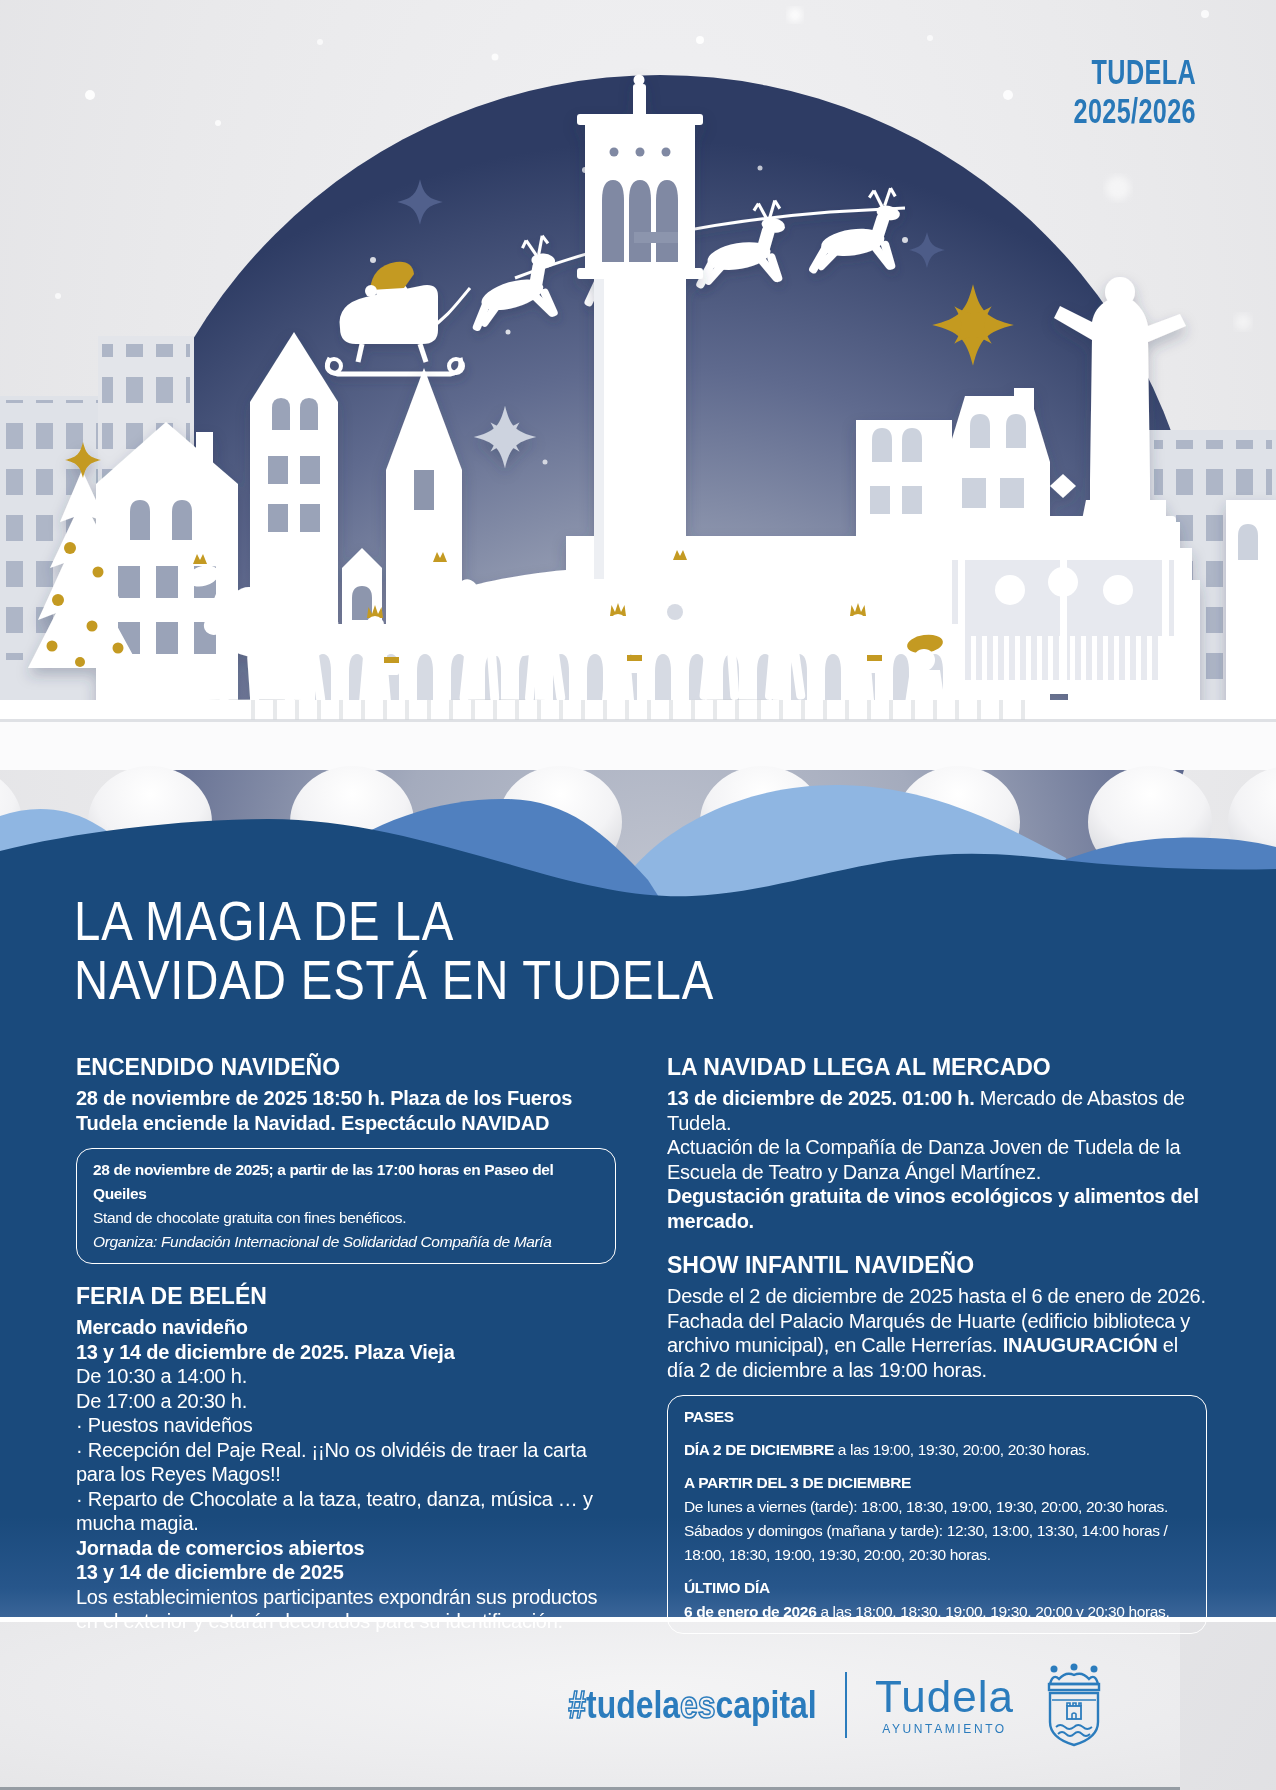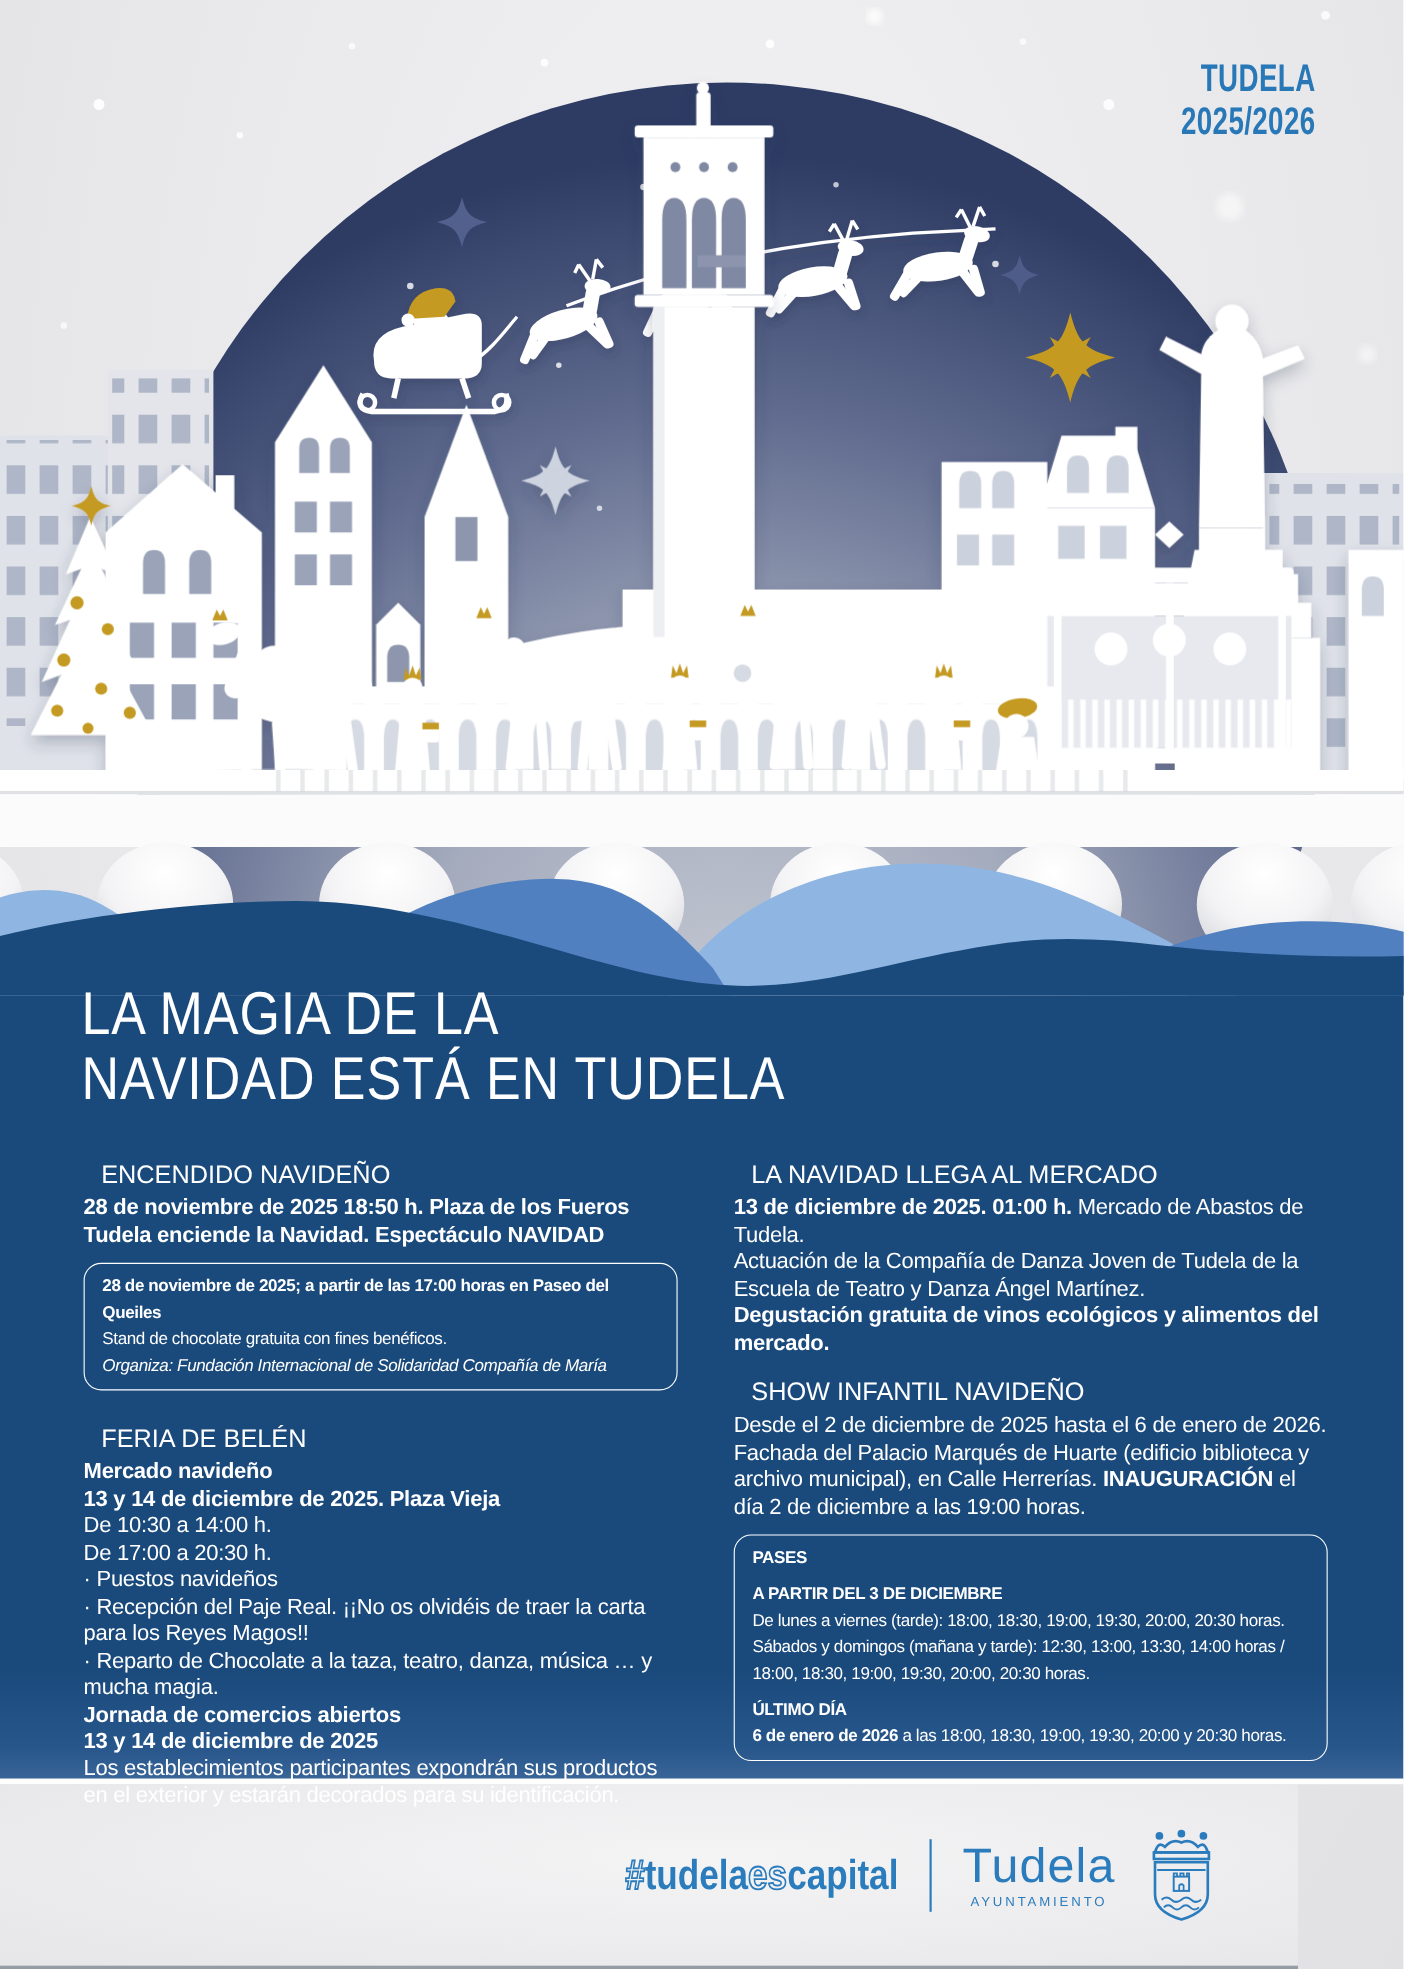--- a/index.html
+++ b/index.html
@@ -28,26 +28,26 @@
 
   
   #title { position:absolute; left:74px; top:892px; z-index:3; color:#fff;
     font-size:55px; line-height:59px; font-weight:400; letter-spacing:1px;
     transform:scaleX(.86); transform-origin:left top; }
 
   
   .col { position:absolute; top:1054px; z-index:3; color:#fff; width:540px; }
   #col-left  { left:76px; }
   #col-right { left:667px; }
-  .col h3 { font-size:23px; font-weight:400; letter-spacing:0; margin:0 0 5px 16px; }
+  .col h3 { font-size:23px; font-weight:700; letter-spacing:0; margin:0 0 5px 0; }
   .col p  { font-size:20px; line-height:24.5px; letter-spacing:-.25px; margin:0; }
   .b  { font-weight:700; }
   .it { font-style:italic; }
   .mt { margin-top:19px !important; }
-  .box { border:1.6px solid #fff; border-radius:16px; padding:9px 16px; margin:13px 0 30px 0; }
+  .box { border:1.6px solid #fff; border-radius:16px; padding:9px 16px; margin:13px 0 19px 0; }
   .box p { font-size:15.5px; line-height:24px; letter-spacing:-.35px; }
   .box .grp { margin-top:9px; }
 
   
   #logos { position:absolute; right:74px; top:40px; display:flex; align-items:center; gap:28px; }
   #hashtag { font-size:38px; font-weight:700; color:#2b7cbd; letter-spacing:0;
     transform:scaleX(.84); transform-origin:right center; white-space:nowrap; }
   #hashtag .outline { color:transparent; -webkit-text-stroke:1.7px #2b7cbd; }
   #logo-divider { width:2px; height:66px; background:#2b7cbd; }
   #wordmark { text-align:center; color:#2b7cbd; }
@@ -407,20 +407,21 @@
     <h3>LA NAVIDAD LLEGA AL MERCADO</h3>
     <p><span class="b">13 de diciembre de 2025. 01:00 h.</span><span> Mercado de Abastos de Tudela.</span></p>
     <p>Actuación de la Compañía de Danza Joven de Tudela de la Escuela de Teatro y Danza Ángel Martínez.</p>
     <p class="b">Degustación gratuita de vinos ecológicos y alimentos del mercado.</p>
 
     <h3 class="mt">SHOW INFANTIL NAVIDEÑO</h3>
     <p><span>Desde el 2 de diciembre de 2025 hasta el 6 de enero de 2026. Fachada del Palacio Marqués de Huarte (edificio biblioteca y archivo municipal), en Calle Herrerías.  </span><span class="b">INAUGURACIÓN</span><span> el día 2 de diciembre a las 19:00 horas.</span></p>
 
     <div class="box">
       <p class="b">PASES</p>
+      <p class="grp"><span class="b">DÍA 2 DE DICIEMBRE</span><span> a las 19:00, 19:30, 20:00, 20:30 horas.</span></p>
       <p class="b grp">A PARTIR DEL 3 DE DICIEMBRE</p>
       <p>De lunes a viernes (tarde): 18:00, 18:30, 19:00, 19:30, 20:00, 20:30 horas.</p>
       <p>Sábados y domingos (mañana y tarde): 12:30, 13:00, 13:30, 14:00 horas / 18:00, 18:30, 19:00, 19:30, 20:00, 20:30 horas.</p>
       <p class="b grp">ÚLTIMO DÍA</p>
       <p><span class="b">6 de enero de 2026</span><span> a las 18:00, 18:30, 19:00, 19:30, 20:00 y 20:30 horas.</span></p>
     </div>
   </div>
 
   <div id="sep"></div>
 

